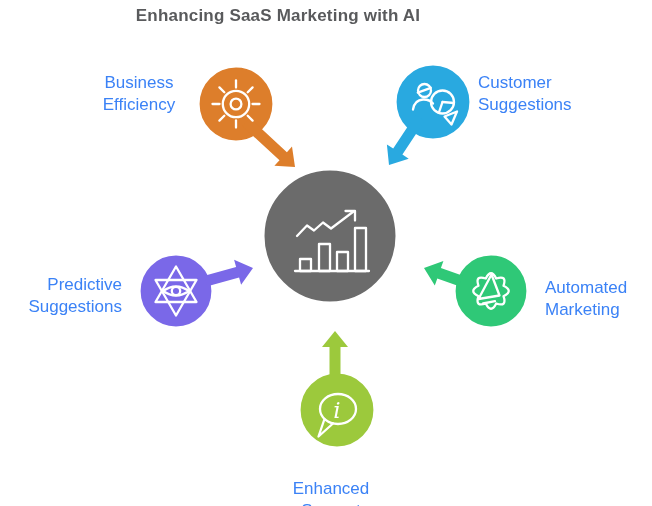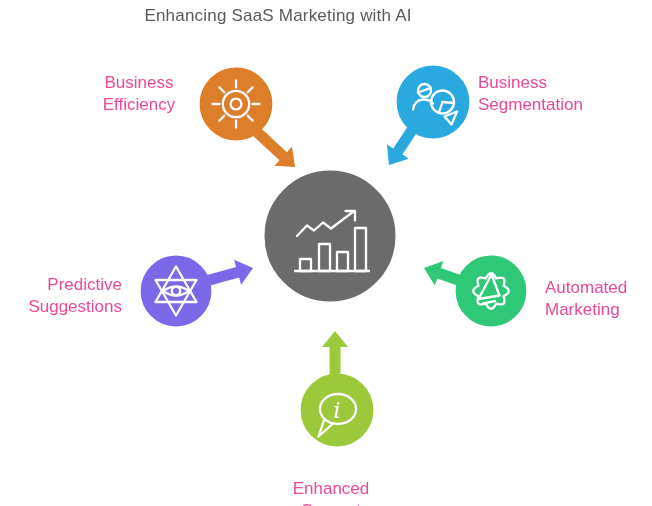--- a/index.html
+++ b/index.html
@@ -2,24 +2,24 @@
 <html><head>
 <meta charset="utf-8">
 <style>
   html,body{margin:0;padding:0;background:#ffffff;}
   .canvas{
     position:relative;width:652px;height:506px;background:#ffffff;
     font-family:"Liberation Sans",sans-serif;overflow:hidden;
   }
   .diagram-title{
     position:absolute;top:6px;left:0;width:556px;text-align:center;
-    font-size:17px;font-weight:normal;color:#595a5c;letter-spacing:.2px;
+    font-size:17px;font-weight:bold;color:#595a5c;letter-spacing:.2px;
   }
   .node-label{
-    position:absolute;font-size:17px;line-height:1.28;color:#ec4899;
+    position:absolute;font-size:17px;line-height:1.28;color:#3b82f6;
   }
   .lbl-business-efficiency{top:72px;left:93px;width:92px;text-align:center;}
   .lbl-customer-segmentation{top:72px;left:478px;width:112px;text-align:left;}
   .lbl-predictive-suggestions{top:274px;left:2px;width:120px;text-align:right;}
   .lbl-automated-marketing{top:277px;left:545px;width:106px;text-align:left;}
   .lbl-enhanced-support{top:478px;left:272px;width:118px;text-align:center;}
   svg{position:absolute;top:0;left:0;}
   .icon-stroke{fill:none;stroke:#ffffff;stroke-width:2.3;stroke-linecap:round;stroke-linejoin:round;}
 </style>
 </head>
@@ -108,17 +108,17 @@
         <rect x="355" y="228" width="11" height="43"></rect>
         <polyline points="297,236 307,225.5 314,230.5 323,222.5 331,228.5 353.5,211.5"></polyline>
         <polyline points="345.5,211 355,211 355,220.5"></polyline>
       </g>
     </g>
   </svg>
 
   <div class="diagram-title">Enhancing SaaS Marketing with AI</div>
 
   <div class="node-label lbl-business-efficiency">Business Efficiency</div>
-  <div class="node-label lbl-customer-segmentation">Business Segmentation</div>
+  <div class="node-label lbl-customer-segmentation">Customer Suggestions</div>
   <div class="node-label lbl-automated-marketing">Automated Marketing</div>
   <div class="node-label lbl-predictive-suggestions">Predictive Suggestions</div>
   <div class="node-label lbl-enhanced-support">Enhanced Support</div>
 </div>
 
 </body></html>

